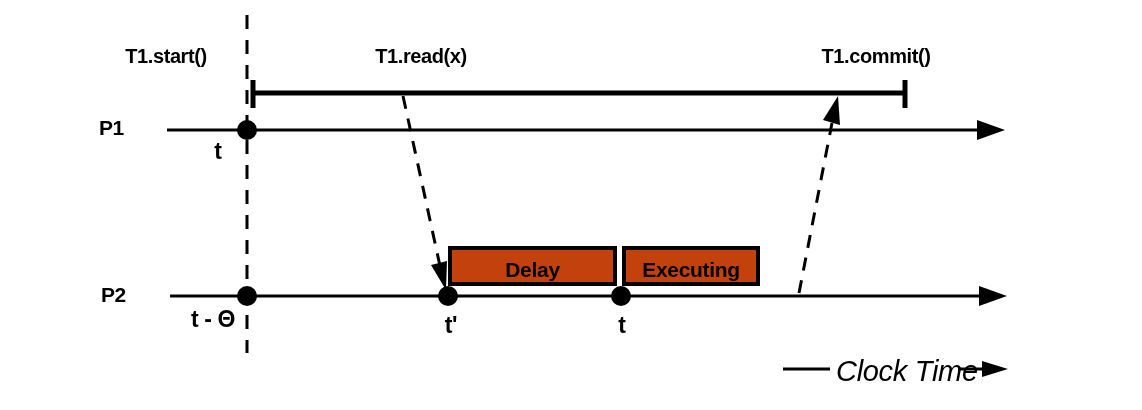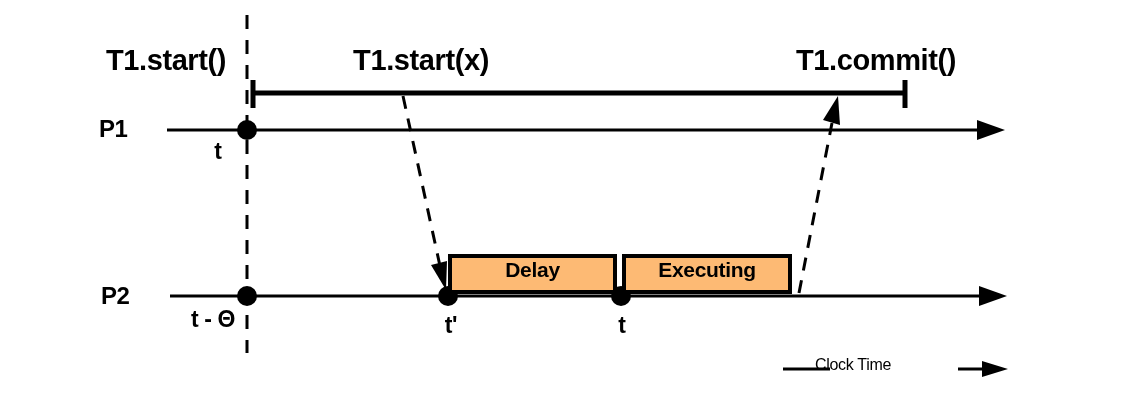--- a/index.html
+++ b/index.html
@@ -12,38 +12,39 @@
     overflow:hidden;
   }
   .layer{position:absolute;left:0;top:0;width:1142px;height:410px;}
   .lbl{
     position:absolute;
     white-space:nowrap;
     font-weight:bold;
     letter-spacing:-0.4px;
     line-height:1;
   }
-  .event-lbl{font-size:29px;transform:translateX(-50%);}
-  .proc-lbl{font-size:24px;}
+  .event-lbl{font-size:20px;transform:translateX(-50%);}
+  .proc-lbl{font-size:21px;}
   .time-lbl{font-size:23px;transform:translateX(-50%);}
   .phase-box{
     position:absolute;
-    top:254px;height:40px;
+    top:246px;height:40px;
     border:4px solid #000;
     box-sizing:border-box;
-    display:flex;align-items:flex-start;justify-content:center;
+    display:flex;align-items:flex-end;justify-content:center;
     font-size:21px;font-weight:bold;letter-spacing:-0.3px;
-    background:#fdba74;
+    background:#c2410c;
   }
   .legend{
     position:absolute;
-    left:815px;top:357px;
-    font-size:16px;font-weight:normal;letter-spacing:-0.3px;
+    left:836px;top:357px;
+    font-size:29px;font-weight:normal;letter-spacing:-0.3px;
     line-height:1;
     white-space:nowrap;
+    font-style:italic;
   }
 </style>
 </head>
 <body>
 
 <div class="canvas">
 
   <svg class="layer" viewBox="0 0 1142 410">
 
     <line x1="247" y1="15" x2="247" y2="353" stroke="#000" stroke-width="3" stroke-dasharray="14 11"></line>
@@ -68,33 +69,33 @@
     <circle cx="247" cy="296" r="10" fill="#000"></circle>
     <circle cx="448" cy="296" r="10" fill="#000"></circle>
     <circle cx="621" cy="296" r="10" fill="#000"></circle>
 
     <line x1="783" y1="369" x2="830" y2="369" stroke="#000" stroke-width="3"></line>
     <line x1="958" y1="369" x2="984" y2="369" stroke="#000" stroke-width="3"></line>
     <polygon points="1008,369 982,361 982,377" fill="#000"></polygon>
   </svg>
 
   <div class="lbl event-lbl" style="left:166px;top:46px">T1.start()</div>
-  <div class="lbl event-lbl" style="left:421px;top:46px">T1.start(x)</div>
+  <div class="lbl event-lbl" style="left:421px;top:46px">T1.read(x)</div>
   <div class="lbl event-lbl" style="left:876px;top:46px">T1.commit()</div>
 
   <div class="lbl proc-lbl" style="left:99px;top:117px">P1</div>
   <div class="lbl proc-lbl" style="left:101px;top:284px">P2</div>
 
   <div class="lbl time-lbl" style="left:218px;top:140px">t</div>
   <div class="lbl time-lbl" style="left:213px;top:308px">t - Θ</div>
   <div class="lbl time-lbl" style="left:451px;top:314px">t'</div>
   <div class="lbl time-lbl" style="left:622px;top:314px">t</div>
 
   <div class="phase-box" style="left:448px;width:169px">
     <span>Delay</span>
   </div>
-  <div class="phase-box" style="left:622px;width:170px">
+  <div class="phase-box" style="left:622px;width:138px">
     <span>Executing</span>
   </div>
 
   <div class="legend">Clock Time</div>
 
 </div>
 
 </body></html>

